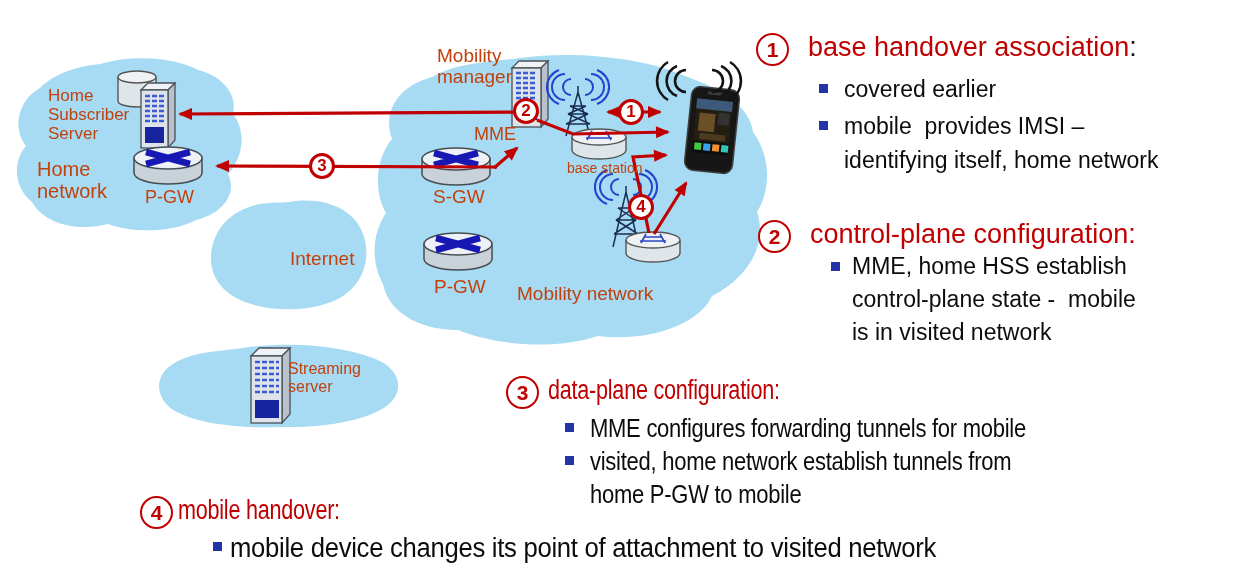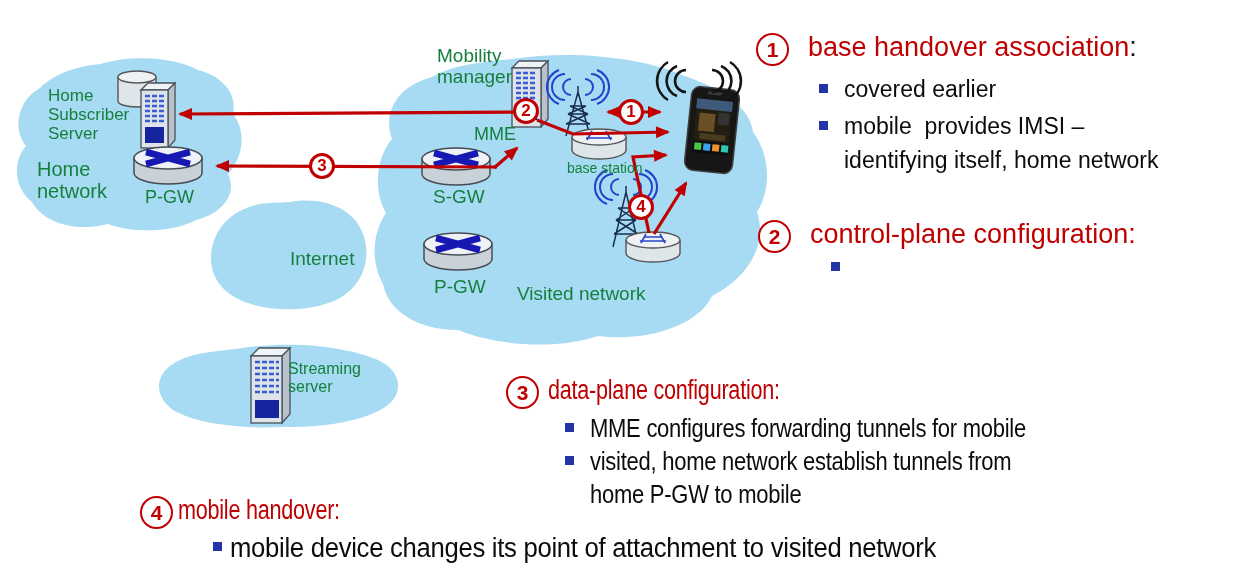--- a/index.html
+++ b/index.html
@@ -2,21 +2,21 @@
 <html style="--cloud: #A7DBF3; --arrow: #C00000; --heading: #C00000; --bullet: #2433A6;"><head>
 <meta charset="utf-8">
 <style>
   :root{
     --cloud:#A7DBF3; --arrow:#C00000; --heading:#C00000; --bullet:#2433A6;
   }
   html,body{margin:0;padding:0;background:#fff;}
   #stage{position:relative;width:1234px;height:572px;background:#fff;overflow:hidden;
          font-family:"Liberation Sans","DejaVu Sans",sans-serif;color:#0d0d0d;}
   #diagram-svg{position:absolute;left:0;top:0;}
-  .lbl{position:absolute;white-space:pre-wrap;line-height:1.12;color:#15803d;}
+  .lbl{position:absolute;white-space:pre-wrap;line-height:1.12;color:#c2410c;}
   .mark{position:absolute;width:26px;height:26px;border-radius:50%;border:3px solid var(--arrow);
         background:#fff;color:var(--arrow);font-weight:bold;font-size:17px;
         display:flex;align-items:center;justify-content:center;box-sizing:border-box;z-index:5;}
   .anum{position:absolute;width:33px;height:33px;border-radius:50%;border:2.5px solid var(--arrow);
         background:#fff;color:var(--arrow);font-weight:bold;font-size:21px;
         display:flex;align-items:center;justify-content:center;box-sizing:border-box;}
   .hdg{position:absolute;font-size:27px;color:var(--heading);white-space:pre;}
   .hdg .colon{color:#111;}
   .cond{transform:scaleX(0.8);transform-origin:0 0;letter-spacing:-0.3px;}
   .btxt{position:absolute;font-size:23px;color:#0c0c0c;white-space:pre;line-height:34px;}
@@ -159,40 +159,43 @@
   <div class="lbl" style="left:37px;top:158px;font-size:20px;">Home
 network</div>
   <div class="lbl" style="left:145px;top:187px;font-size:18px;">P-GW</div>
   <div class="lbl" style="left:258px;top:248px;font-size:19px;margin-left:32px;">Internet</div>
   <div class="lbl" style="left:437px;top:45px;font-size:19px;">Mobility
 manager</div>
   <div class="lbl" style="left:474px;top:112px;font-size:18px;margin-top:12px;">MME</div>
   <div class="lbl" style="left:433px;top:186px;font-size:19px;">S-GW</div>
   <div class="lbl" style="left:434px;top:276px;font-size:19px;">P-GW</div>
   <div class="lbl" style="left:547px;top:161px;font-size:14px;margin-left:20px;">base station</div>
-  <div class="lbl" style="left:517px;top:283px;font-size:19px;">Visited network</div>
+  <div class="lbl" style="left:517px;top:283px;font-size:19px;">Mobility network</div>
   <div class="lbl" style="left:288px;top:360px;font-size:16px;">Streaming
 server</div>
 
   <span class="mark" style="left:618px;top:99px;">1</span>
   <span class="mark" style="left:513px;top:98px;">2</span>
   <span class="mark" style="left:309px;top:153px;">3</span>
   <span class="mark" style="left:628px;top:194px;">4</span>
 
   <span class="anum" style="left:756px;top:33px;">1</span>
   <div class="hdg" style="left:808px;top:32px;"><span>base handover association</span><span class="colon">:</span></div>
   <div class="sq" style="left:819px;top:84px;"></div>
   <div class="btxt" style="left:844px;top:72px;">covered earlier</div>
   <div class="sq" style="left:819px;top:121px;"></div>
   <div class="btxt" style="left:844px;top:109px;">mobile  provides IMSI –
 identifying itself, home network</div>
 
   <span class="anum" style="left:758px;top:220px;">2</span>
   <div class="hdg" style="left:810px;top:219px;"><span>control-plane configuration:</span></div>
   <div class="sq" style="left:831px;top:262px;"></div>
+  <div class="btxt" style="left:852px;top:250px;line-height:33px;">MME, home HSS establish
+control-plane state -  mobile
+is in visited network</div>
 
   <span class="anum" style="left:506px;top:376px;">3</span>
   <div class="hdg cond" style="left:548px;top:375px;"><span>data-plane configuration:</span></div>
   <div class="sq" style="left:565px;top:423px;"></div>
   <div class="btxt c3" style="left:590px;top:412px;">MME configures forwarding tunnels for mobile</div>
   <div class="sq" style="left:565px;top:456px;"></div>
   <div class="btxt c3" style="left:590px;top:445px;">visited, home network establish tunnels from
 home P-GW to mobile</div>
 
   <span class="anum" style="left:140px;top:496px;">4</span>

